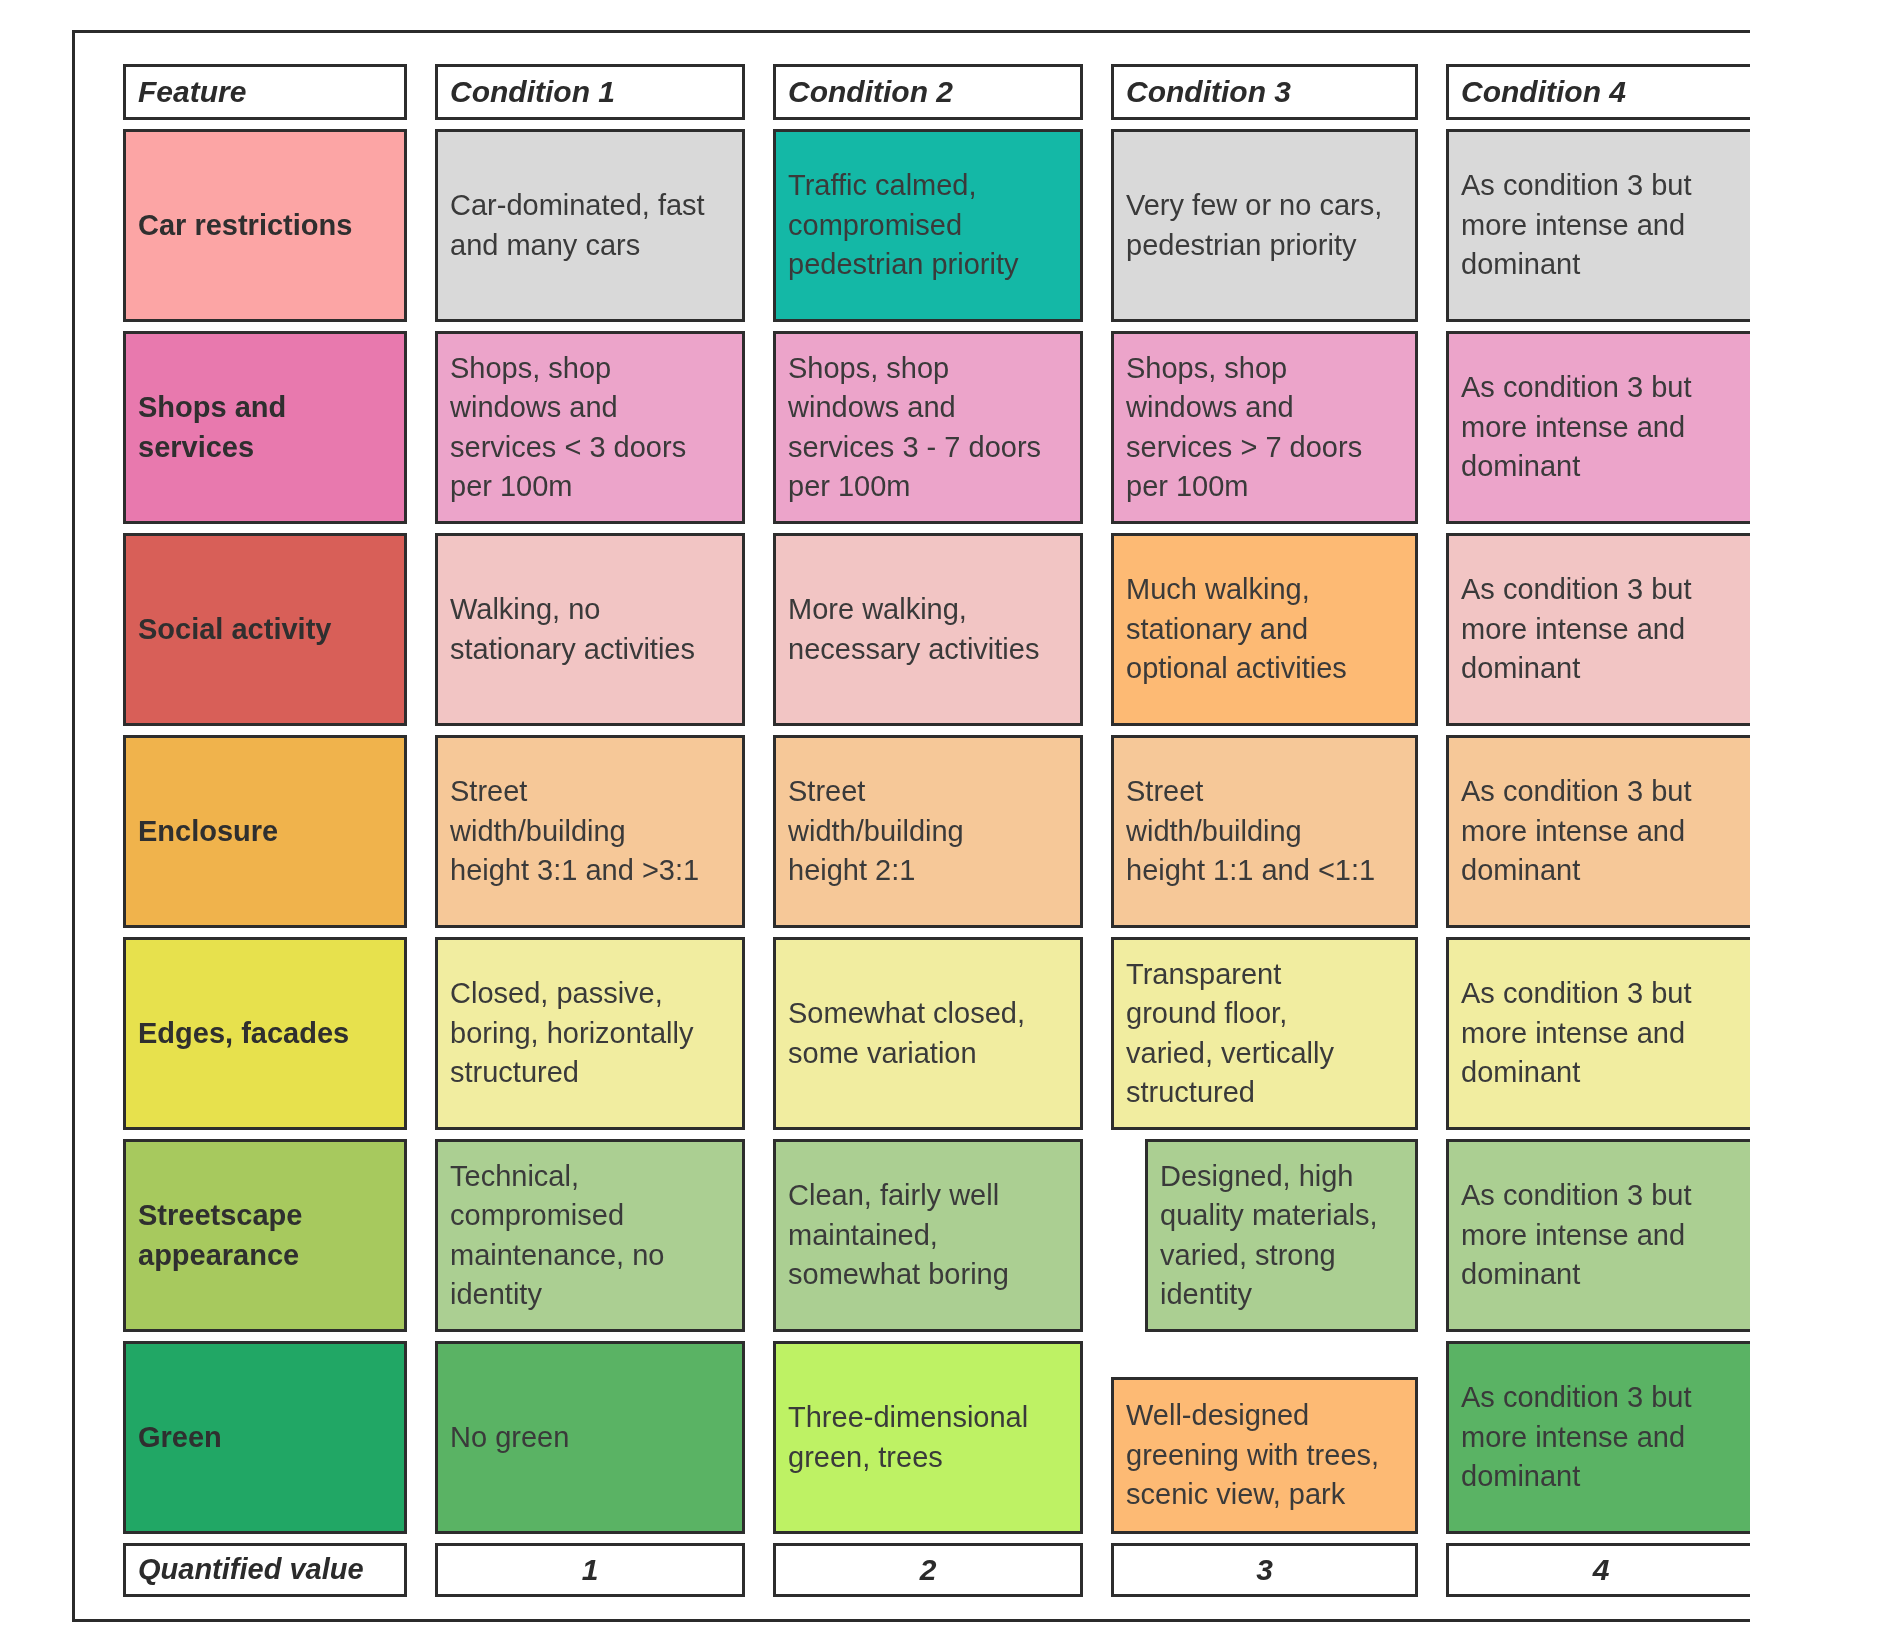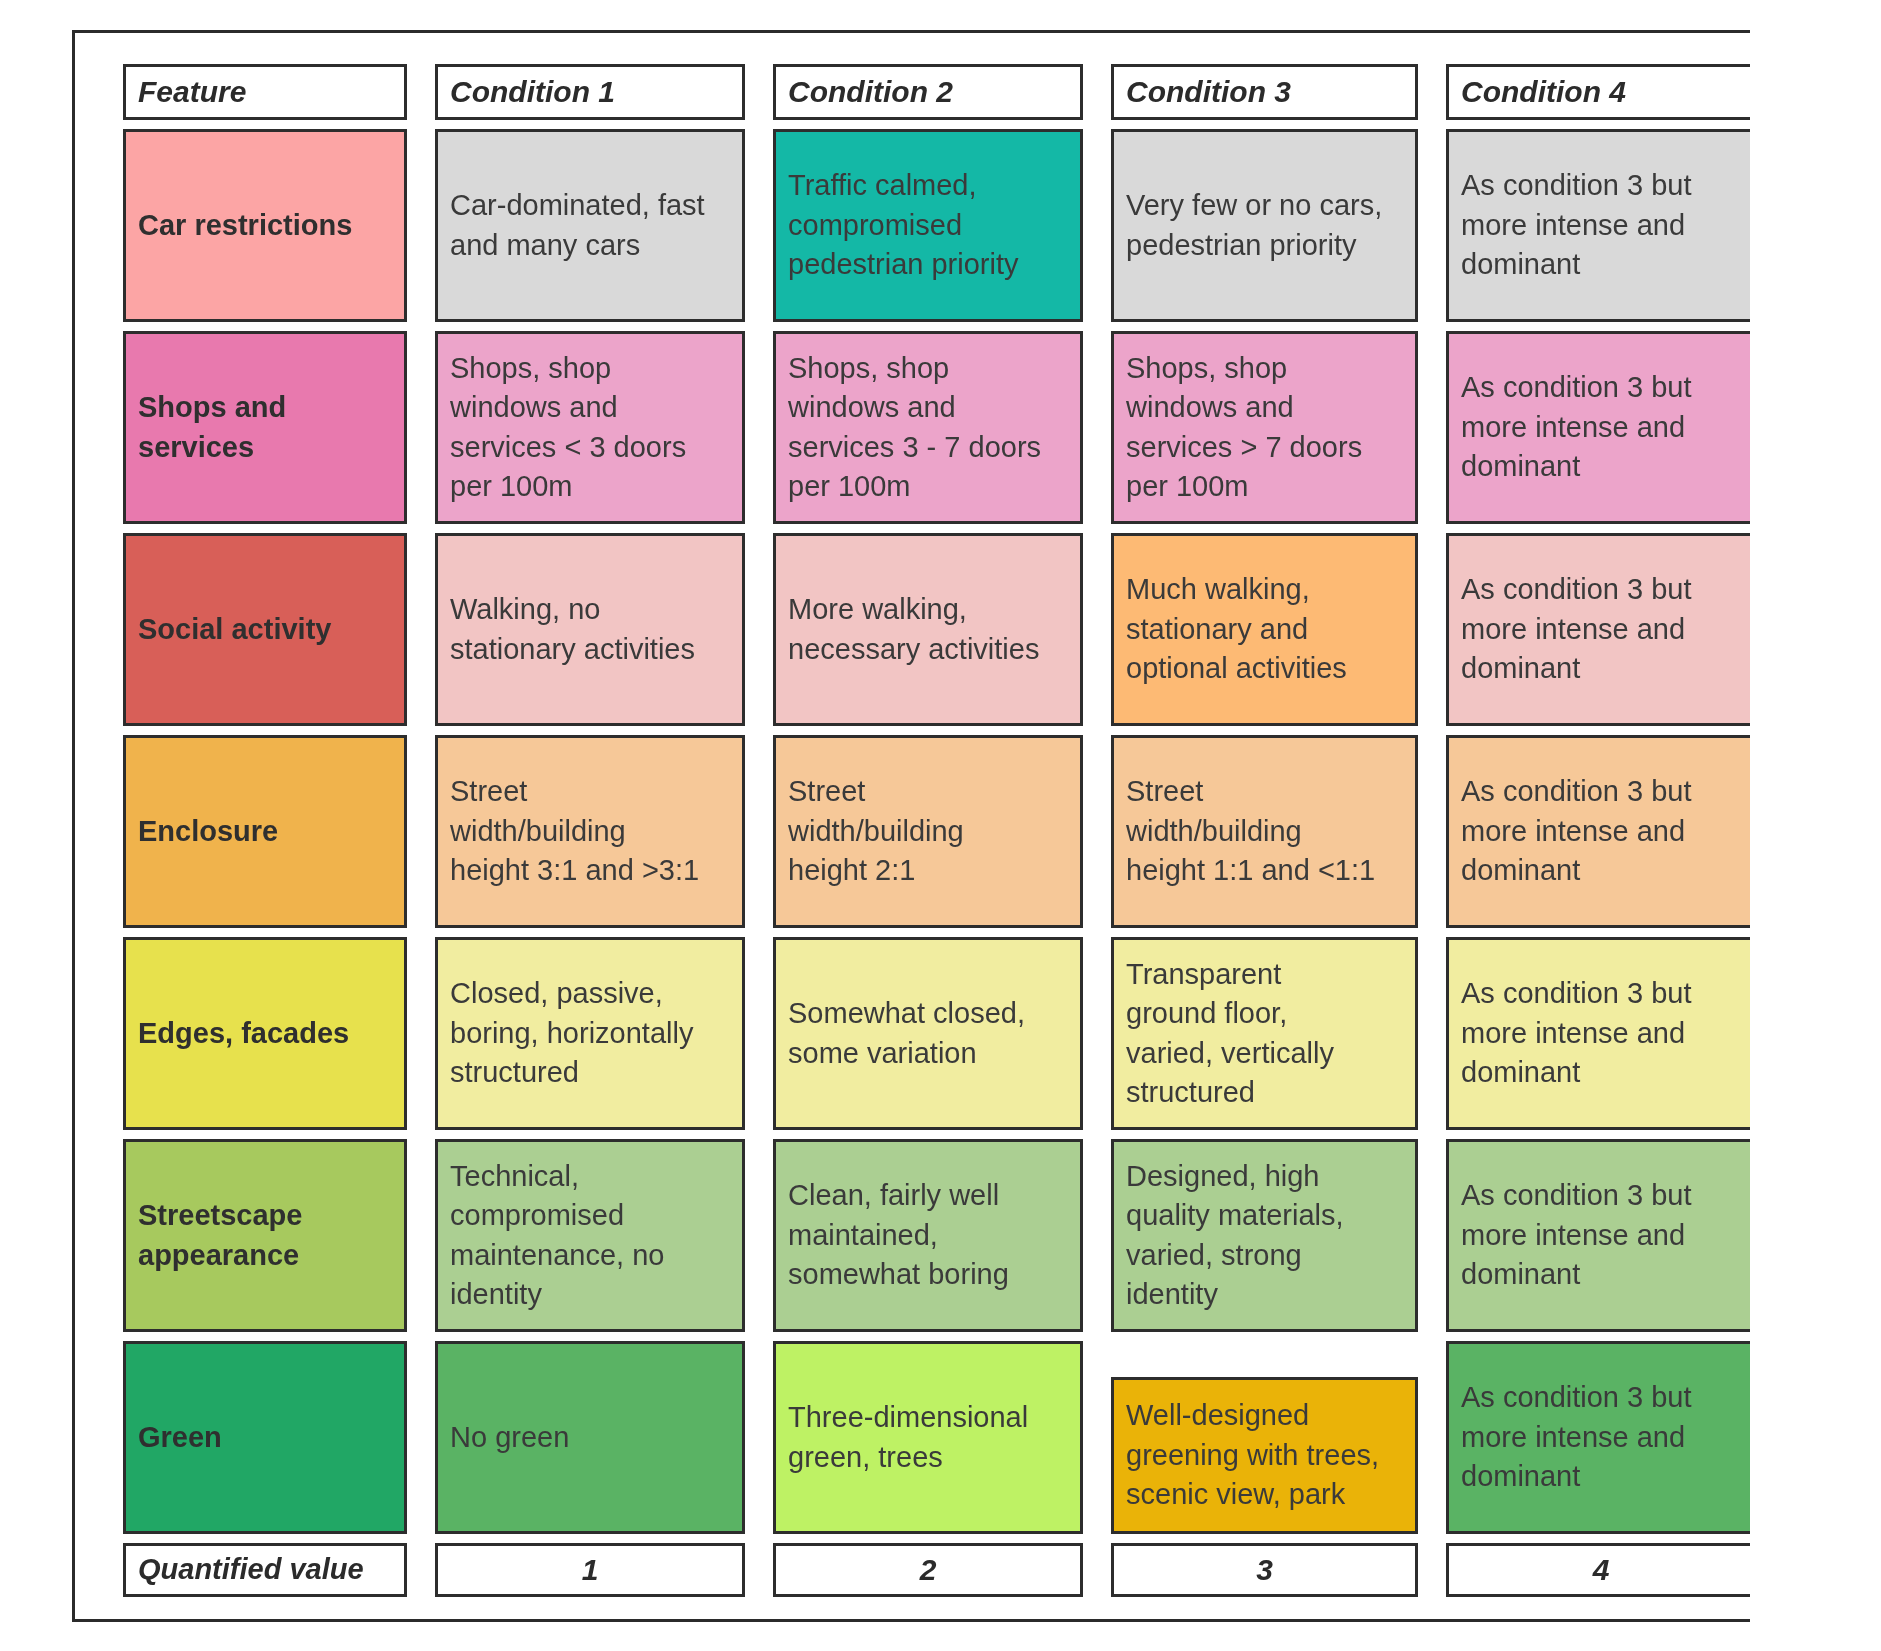--- a/index.html
+++ b/index.html
@@ -148,33 +148,33 @@
 
       <div class="cell fcell" style="background-color: rgb(167, 201, 94);">Streetscape
 appearance</div>
       <div class="cell" style="background-color: rgb(171, 207, 146);">Technical,
 compromised
 maintenance, no
 identity</div>
       <div class="cell" style="background-color: rgb(171, 207, 146);">Clean, fairly well
 maintained,
 somewhat boring</div>
-      <div class="cell" style="background-color: rgb(171, 207, 146);">Designed, high
+      <div class="cell" style="background-color: rgb(171, 207, 146); margin-left: 34px;">Designed, high
 quality materials,
 varied, strong
 identity</div>
       <div class="cell" style="background-color: rgb(171, 207, 146);">As condition 3 but
 more intense and
 dominant</div>
 
       <div class="cell fcell" style="background-color: rgb(33, 167, 101);">Green</div>
       <div class="cell" style="background-color: rgb(90, 179, 100);">No green</div>
       <div class="cell" style="background-color: #bef264;">Three-dimensional
 green, trees</div>
-      <div class="cell" style="background-color: #eab308; margin-top: 36px;">Well-designed
+      <div class="cell" style="background-color: #fdba74; margin-top: 36px;">Well-designed
 greening with trees,
 scenic view, park</div>
       <div class="cell" style="background-color: rgb(90, 179, 100);">As condition 3 but
 more intense and
 dominant</div>
 
       <div class="cell flabel">Quantified value</div>
       <div class="cell fval">1</div>
       <div class="cell fval">2</div>
       <div class="cell fval">3</div>

